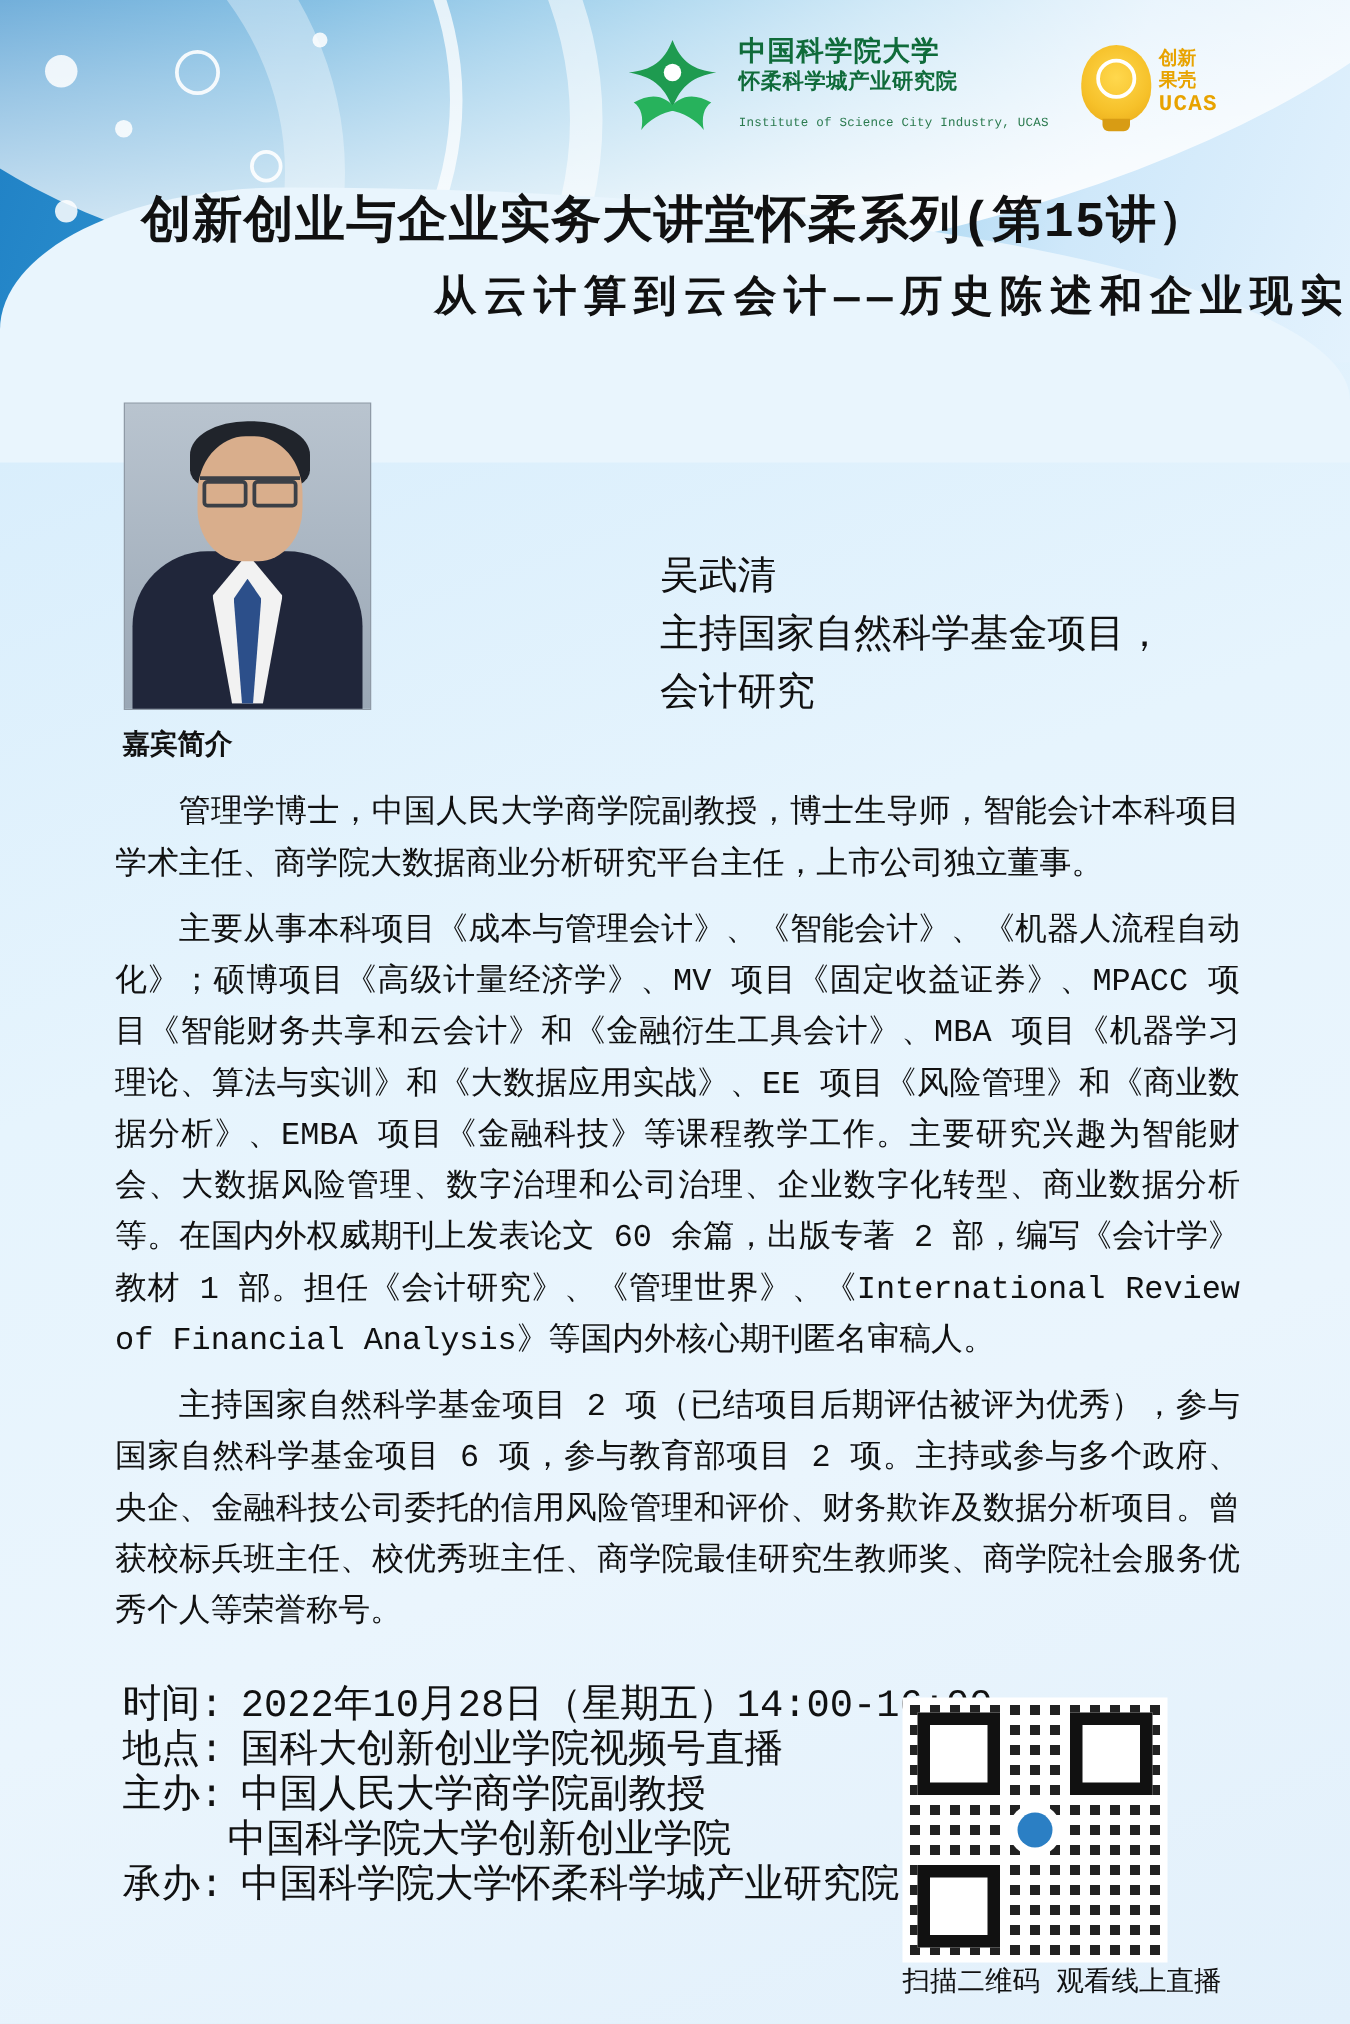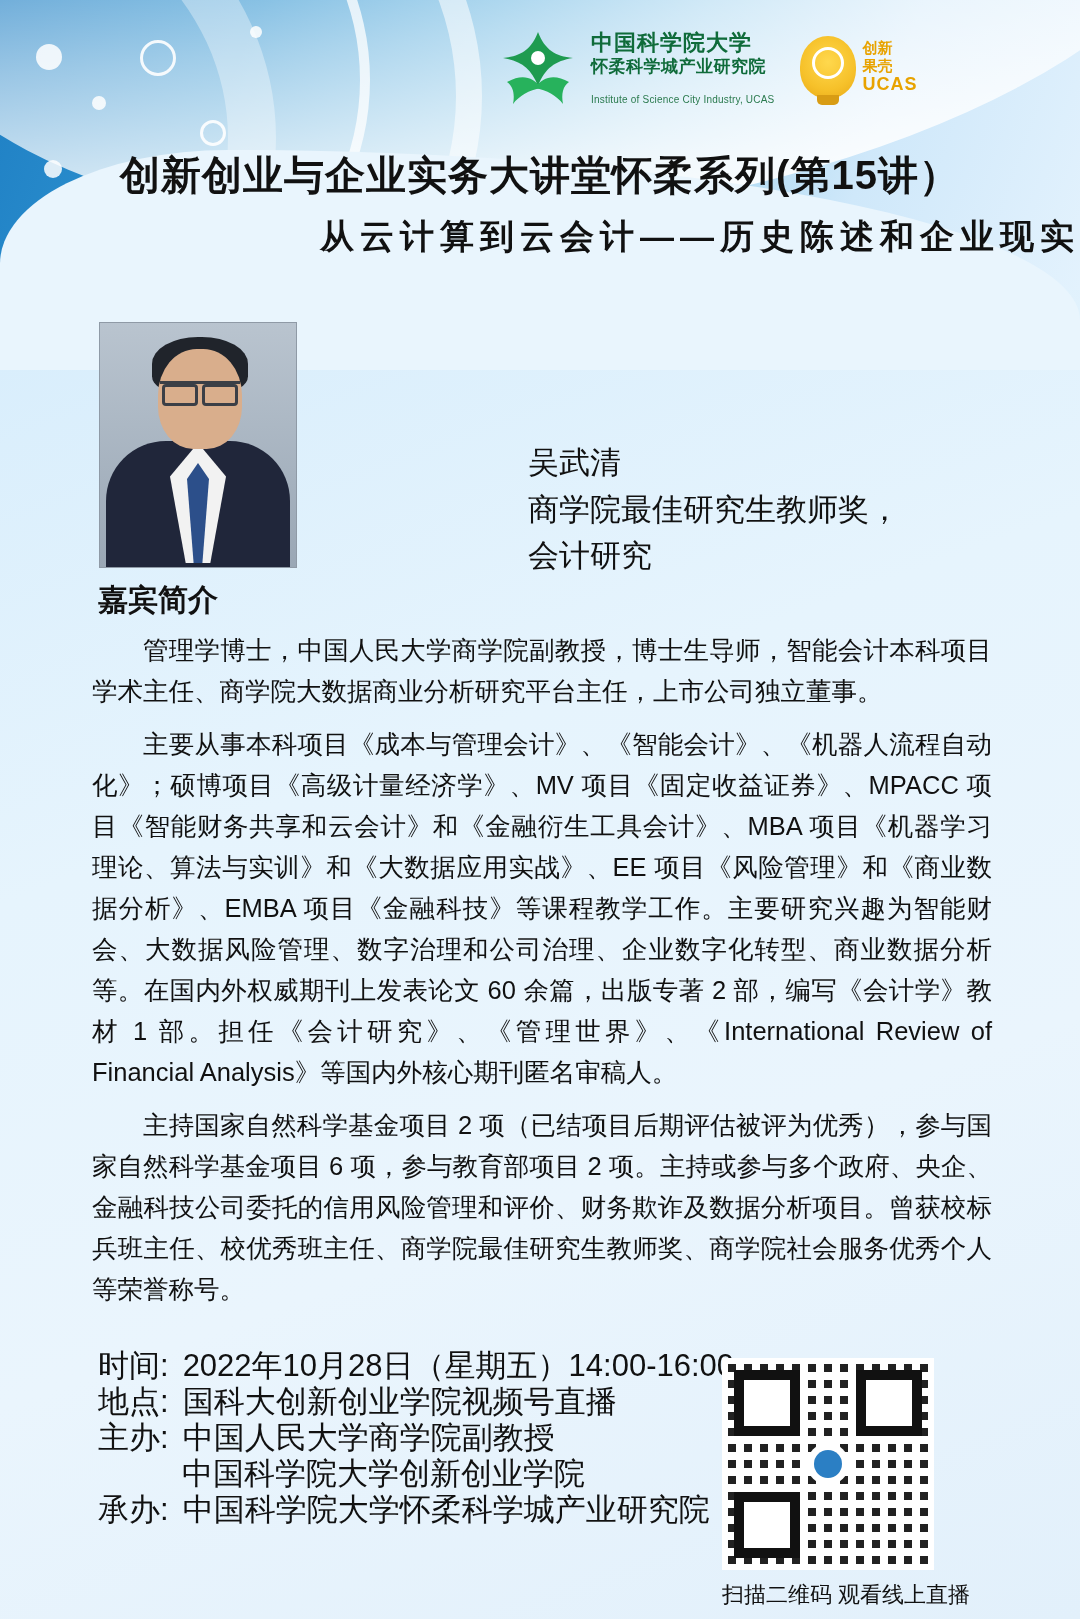--- a/index.html
+++ b/index.html
@@ -12,20 +12,21 @@
     font-family: "Liberation Sans", sans-serif;
     background: #dff0fb;
     overflow: hidden;
   }
   .poster {
     position: relative;
     width: 1080px;
     height: 1619px;
     background: linear-gradient(160deg, #cfe9fb 0%, #d9eefc 18%, #e6f4fd 45%, #eaf5fd 70%, #e2f0fb 100%);
     overflow: hidden;
+    font-family: Liberation Mono, monospace;
   }
   
   .deco-band {
     position: absolute;
     left: 0; top: 0;
     width: 1080px; height: 290px;
     background: linear-gradient(110deg, #1e7fc4 0%, #2f93d0 22%, #63b3e0 42%, #9fd2ef 60%, #cfe8fa 78%, #e3f2fd 100%);
     overflow: hidden;
   }
   .deco-band:after {
@@ -241,21 +242,21 @@
     font-size: 31px;
     color: #111;
     font-weight: 500;
     line-height: 1.5;
   }
 
   
   .bio-heading {
     position: absolute;
     left: 98px; top: 580px;
-    font-size: 30px;
+    font-size: 22px;
     font-weight: bold;
     color: #111;
     z-index: 5;
   }
   .bio-body {
     position: absolute;
     left: 92px; top: 630px;
     width: 900px;
     font-size: 25.5px;
     line-height: 41px;
@@ -323,21 +324,20 @@
     display: flex;
     align-items: center;
     justify-content: center;
   }
   .qr .center-dot span {
     width: 28px; height: 28px;
     border-radius: 50%;
     background: #2b7fc4;
   }
   .qr-caption {
-    margin-top: 10px;
     font-size: 22px;
     color: #111;
     white-space: nowrap;
   }
 </style>
 </head>
 <body>
 
 <div class="poster">
 
@@ -393,21 +393,21 @@
     <div class="p-body"></div>
     <div class="p-shirt"></div>
     <div class="p-tie"></div>
     <div class="p-hair"></div>
     <div class="p-head"></div>
     <div class="p-glasses"></div>
   </div>
 
   <div class="speaker-block">
     <div class="speaker-name">吴武清</div>
-    <div class="speaker-title">商学院最佳研究生教师奖，</div>
+    <div class="speaker-title">主持国家自然科学基金项目，</div>
     <div class="speaker-title">会计研究</div>
   </div>
 
   <div class="bio-heading">嘉宾简介</div>
   <div class="bio-body">
     <p class="p1">管理学博士，中国人民大学商学院副教授，博士生导师，智能会计本科项目学术主任、商学院大数据商业分析研究平台主任，上市公司独立董事。</p>
     <p class="p2">主要从事本科项目《成本与管理会计》、《智能会计》、《机器人流程自动化》；硕博项目《高级计量经济学》、MV 项目《固定收益证券》、MPACC 项目《智能财务共享和云会计》和《金融衍生工具会计》、MBA 项目《机器学习理论、算法与实训》和《大数据应用实战》、EE 项目《风险管理》和《商业数据分析》、EMBA 项目《金融科技》等课程教学工作。主要研究兴趣为智能财会、大数据风险管理、数字治理和公司治理、企业数字化转型、商业数据分析等。在国内外权威期刊上发表论文 60 余篇，出版专著 2 部，编写《会计学》教材 1 部。担任《会计研究》、《管理世界》、《International Review of Financial Analysis》等国内外核心期刊匿名审稿人。</p>
     <p class="p3">主持国家自然科学基金项目 2 项（已结项目后期评估被评为优秀），参与国家自然科学基金项目 6 项，参与教育部项目 2 项。主持或参与多个政府、央企、金融科技公司委托的信用风险管理和评价、财务欺诈及数据分析项目。曾获校标兵班主任、校优秀班主任、商学院最佳研究生教师奖、商学院社会服务优秀个人等荣誉称号。</p>
   </div>
 

